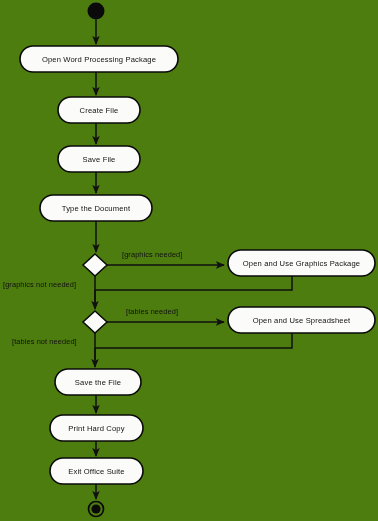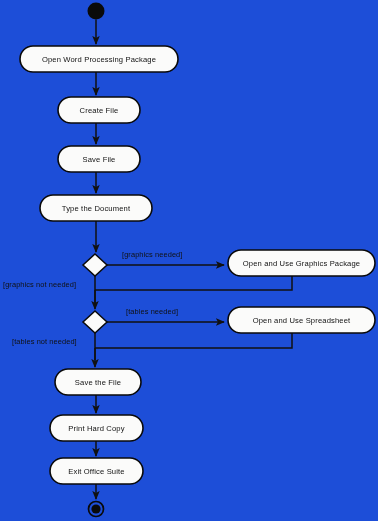--- a/index.html
+++ b/index.html
@@ -64,21 +64,21 @@
     dominant-baseline: middle;
     letter-spacing: 0.1px;
   }
   .guard-label.left-guard {
     text-anchor: start;
   }
 </style>
 </head>
 <body>
 
-<div id="diagram-canvas" style="width: 378px; height: 521px; background: #1d4ed8;">
+<div id="diagram-canvas" style="width: 378px; height: 521px; background: #4d7c0f;">
   <svg id="diagram-svg" viewBox="0 0 378 521">
     <defs>
       <marker id="arrowhead" markerWidth="7" markerHeight="7" refX="5.4" refY="3" orient="auto" markerUnits="strokeWidth">
         <path d="M 0 0.5 L 6 3 L 0 5.5 L 1.4 3 Z" fill="#111111"></path>
       </marker>
     </defs>
     <g id="flows-group">
         <path d="M 96 19.5 L 96 44" class="flow-line" stroke="#111111" marker-end="url(#arrowhead)"></path>
         <path d="M 96 72 L 96 95" class="flow-line" stroke="#111111" marker-end="url(#arrowhead)"></path>
         <path d="M 96 123 L 96 144" class="flow-line" stroke="#111111" marker-end="url(#arrowhead)"></path>

